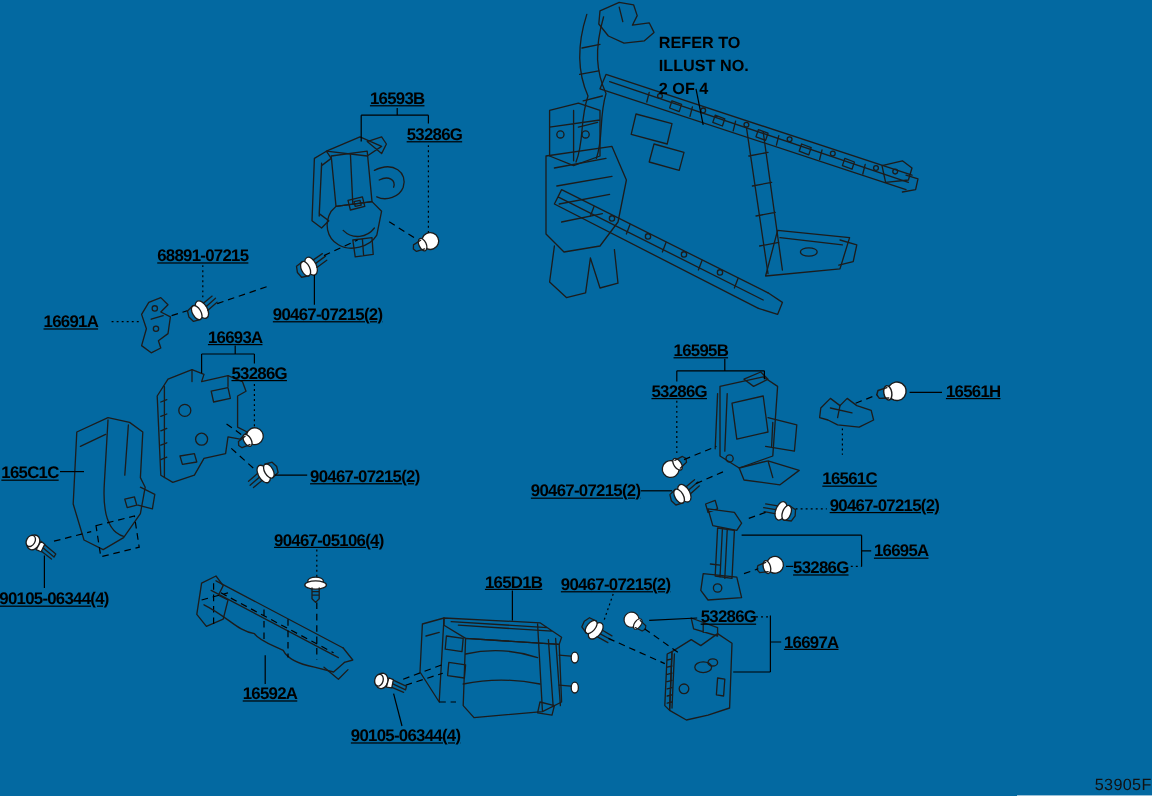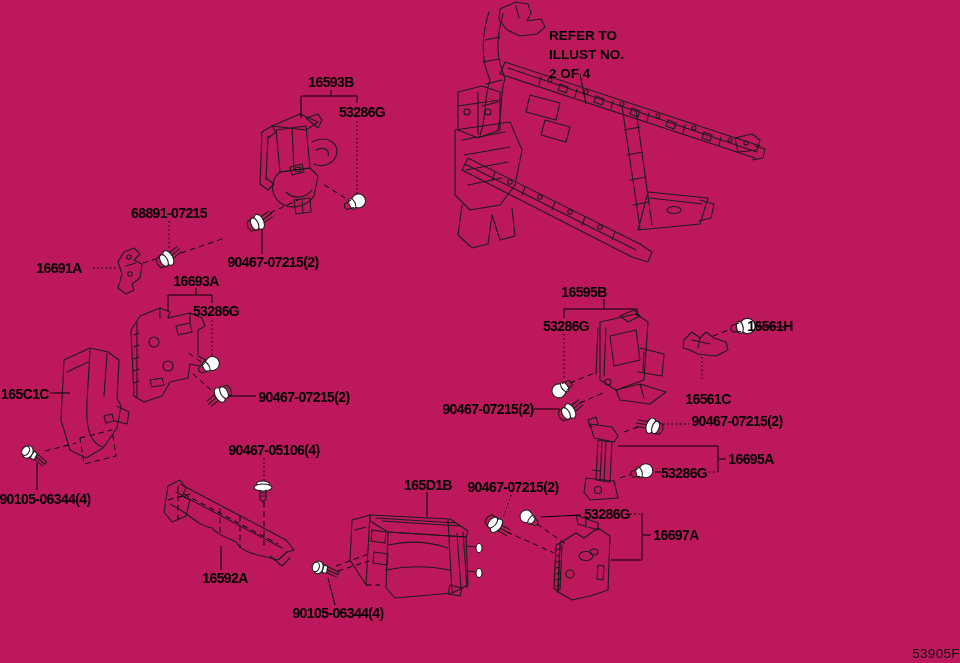--- a/index.html
+++ b/index.html
@@ -1,24 +1,24 @@
 <!DOCTYPE html>
 <html><head>
 <meta charset="utf-8">
 <style>
   html,body{margin:0;padding:0;background:#ffffff;}
   .stage{
-    position:relative;width:960px;height:663px;background:#be185d;overflow:hidden;
+    position:relative;width:960px;height:663px;background:#0369a1;overflow:hidden;
     font-family:"Liberation Sans",sans-serif;
   }
   svg.art{position:absolute;left:0;top:0;}
   .lbl{
     position:absolute;transform:translate(-50%,-50%);
     font:700 14px/1.05 "Liberation Sans",sans-serif;
-    letter-spacing:-0.6px;color:#000;white-space:nowrap;
+    letter-spacing:-0.6px;color:#000;white-space:nowrap;text-decoration:underline;
   }
   .note{
     position:absolute;left:549px;top:26px;transform:none;
     font:700 13.5px/19px "Liberation Sans",sans-serif;letter-spacing:0;color:#000;
   }
   .code{
     position:absolute;transform:translate(-50%,-50%);
     font:400 13.5px/1 "Liberation Sans",sans-serif;color:#111;letter-spacing:0.3px;
   }
   .ln{stroke:#1c1c1c;stroke-width:1.1;fill:none;stroke-linecap:round;stroke-linejoin:round;}
@@ -271,21 +271,21 @@
   <div class="lbl" style="left:25px;top:394px">165C1C</div>
   <div class="lbl" style="left:304px;top:397px">90467-07215(2)</div>
   <div class="lbl" style="left:45px;top:499px">90105-06344(4)</div>
   <div class="lbl" style="left:274px;top:450px">90467-05106(4)</div>
   <div class="lbl" style="left:225px;top:578px">16592A</div>
   <div class="lbl" style="left:428px;top:485px">165D1B</div>
   <div class="lbl" style="left:513px;top:487px">90467-07215(2)</div>
   <div class="lbl" style="left:338px;top:613px">90105-06344(4)</div>
   <div class="lbl" style="left:584px;top:292px">16595B</div>
   <div class="lbl" style="left:566px;top:326px">53286G</div>
-  <div class="lbl" style="left:770px;top:326px">16561H</div>
+  <div class="lbl" style="left:811px;top:326px">16561H</div>
   <div class="lbl" style="left:708px;top:399px">16561C</div>
   <div class="lbl" style="left:488px;top:409px">90467-07215(2)</div>
   <div class="lbl" style="left:737px;top:421px">90467-07215(2)</div>
   <div class="lbl" style="left:751px;top:459px">16695A</div>
   <div class="lbl" style="left:684px;top:473px">53286G</div>
   <div class="lbl" style="left:607px;top:514px">53286G</div>
   <div class="lbl" style="left:676px;top:535px">16697A</div>
 
   <div class="code" style="left:936px;top:654px">53905F</div>
 </div>

